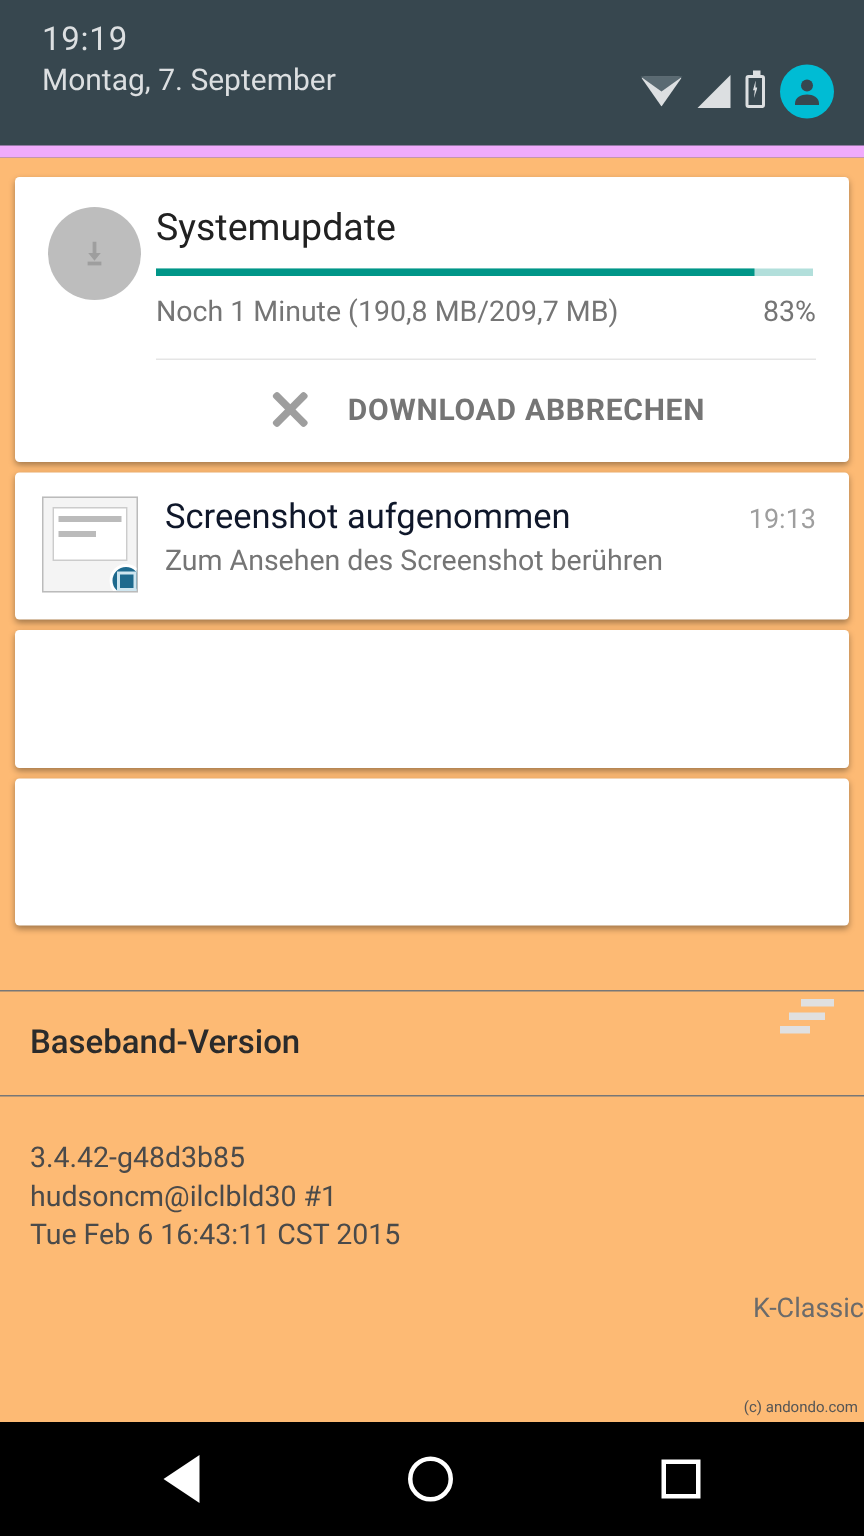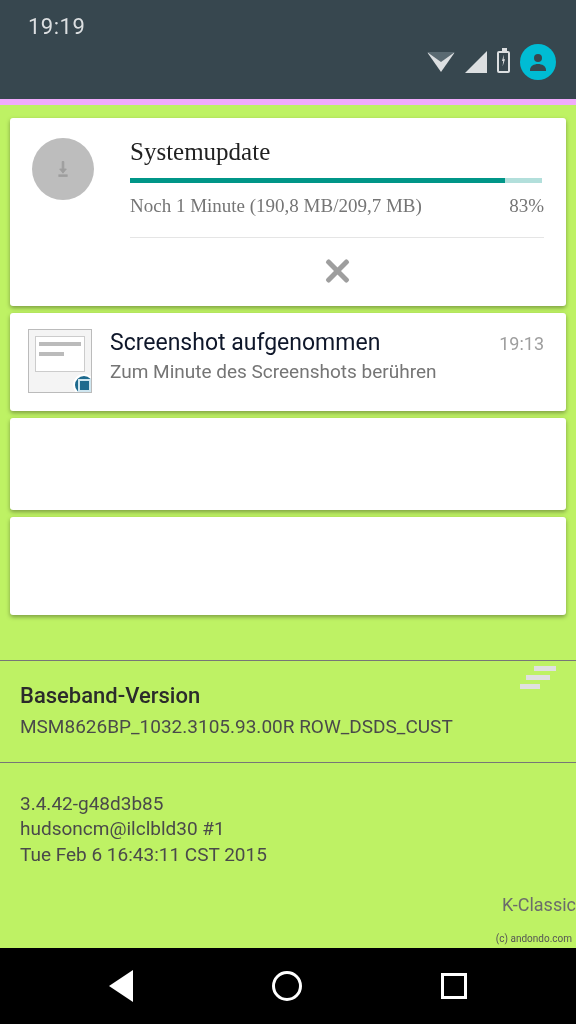--- a/index.html
+++ b/index.html
@@ -1,50 +1,50 @@
 <!DOCTYPE html>
 <html><head>
 <meta charset="utf-8">
 <style>
   * { margin: 0; padding: 0; box-sizing: border-box; }
   html, body { width: 576px; height: 1024px; overflow: hidden; font-family: Roboto, Arial, sans-serif; background: #000; }
   .screen { position: relative; width: 576px; height: 1024px; background: #888; }
   
   
-  .bg-content { position: absolute; top: 0; left: 0; right: 0; bottom: 0; background: #bef264; }
+  .bg-content { position: absolute; top: 0; left: 0; right: 0; bottom: 0; background: #fdba74; }
   .bg-item { padding: 22px 20px; border-top: 1px solid #777; }
   .bg-item .title { font-size: 22px; color: #2b2b2b; font-weight: 500; }
   .bg-item .value { font-size: 19px; color: #4a4a4a; margin-top: 6px; line-height: 1.35; }
   .bg-spacer { height: 660px; }
   .bg-brand { text-align: right; color: #6b6b6b; font-size: 18px; padding: 4px 0 10px; }
   
   
   .shade-header {
     position: absolute; top: 0; left: 0; right: 0;
     background: #37474f; height: 105px; padding: 14px 20px 0 28px;
     display: flex; justify-content: space-between; color: #dcdfe1;
-    border-bottom: 6px solid #f0abfc;
+    border-bottom: 8px solid #f0abfc;
   }
   .shade-header .time { font-size: 22px; letter-spacing: 0.5px; }
   .shade-header .date { font-size: 20px; margin-top: 2px; }
   .shade-header .right { display: flex; align-items: center; gap: 10px; padding-top: 10px; }
   .wifi { width: 0; height: 0; border-left: 14px solid transparent; border-right: 14px solid transparent; border-top: 20px solid #dcdfe1; border-radius: 3px; position: relative; }
   .wifi::after{content:"";position:absolute;top:-20px;left:-14px;width:0;height:0;border-left:14px solid transparent;border-right:14px solid transparent;border-top:10px solid #5a6a72;}
   .signal { width: 0; height: 0; border-style: solid; border-width: 0 0 22px 22px; border-color: transparent transparent #dcdfe1 transparent; }
   .battery { width: 13px; height: 22px; border: 2px solid #dcdfe1; border-radius: 2px; position: relative; }
   .battery::before { content:""; position:absolute; top:-5px; left:3px; width:5px; height:3px; background:#dcdfe1;}
   .battery::after { content:""; position:absolute; top:2px; left:3px; width:3px; height:12px; background:#dcdfe1; clip-path: polygon(60% 0,0 55%,40% 55%,20% 100%,100% 40%,55% 40%);}
   .avatar-icon { width: 36px; height: 36px; border-radius: 50%; background: #00bcd4; display:flex; align-items:center; justify-content:center; }
   .avatar-icon svg { width:24px; height:24px; fill:#37474f;}
   
   
   .shade-body { position:absolute; top:111px; left:10px; right:10px; }
   .card { background:#fff; border-radius:3px; margin-top:7px; box-shadow:0 2px 4px rgba(0,0,0,.35); }
   
-  .card1 { padding: 20px 22px 0 22px; display:flex; gap:36px;font-family:Liberation Serif, serif;}
+  .card1 { padding: 20px 22px 0 22px; display:flex; gap:10px;}
   .dl-icon { width:62px; height:62px; border-radius:50%; background:#bdbdbd; flex:none; display:flex; align-items:center; justify-content:center;}
   .dl-icon svg { width:20px; height:24px; fill:#9e9e9e; stroke:#9e9e9e;}
   .card1-main { flex:1; }
   .card1-title { font-size:25px; color:#212121; font-weight:400;}
   .progress { height:5px; background:#b2dfdb; margin-top:12px; margin-right:2px; position:relative;}
   .progress .bar { position:absolute; left:0; top:0; bottom:0; background:#009688;}
   .card1-sub { display:flex; justify-content:space-between; font-size:19px; color:#757575; margin-top:12px;align-items:center;}
   .card1-action { border-top:1px solid #e5e5e5; margin-top:20px; display:flex; align-items:center; justify-content:center; gap:24px; padding:18px 0 20px;}
   .close-x { width:30px; height:30px; position:relative;}
   .close-x::before,.close-x::after{content:"";position:absolute;left:13px;top:0;width:5px;height:30px;background:#9e9e9e;border-radius:2px;}
@@ -86,38 +86,38 @@
 </style>
 </head>
 <body>
 
 <div class="screen">
 
   <div class="bg-content">
     <div class="bg-spacer"></div>
     <div class="bg-item">
       <div class="title">Baseband-Version</div>
-      <div class="value">MSM8626BP_1032.3105.93.00R ROW_DSDS_CUST</div>
     </div>
     <div class="bg-item">
       <div class="value" style="white-space:pre-line;">3.4.42-g48d3b85
 hudsoncm@ilclbld30 #1
 Tue Feb 6 16:43:11 CST 2015</div>
     </div>
     <div class="bg-brand">K-Classic</div>
   </div>
   <div class="stagger-icon">
       <span class="s1"></span>
       <span class="s2"></span>
       <span class="s3"></span>
     </div>
 
   <div class="shade-header">
     <div>
       <div class="time">19:19</div>
+      <div class="date">Montag, 7. September</div>
     </div>
     <div class="right">
       <div class="wifi"></div>
       <div class="signal"></div>
       <div class="battery"></div>
       <div class="avatar-icon">
         <svg viewBox="0 0 24 24">
             <circle cx="12" cy="8" r="4"></circle>
             <path d="M4 20c0-4 4-6 8-6s8 2 8 6v1H4z"></path>
           </svg>
@@ -139,38 +139,39 @@
           <div class="card1-title">Systemupdate</div>
           <div class="progress">
             <div class="bar" style="width:91%"></div>
           </div>
           <div class="card1-sub">
             <span>Noch 1 Minute (190,8  MB/209,7  MB)</span>
             <span>83%</span>
           </div>
           <div class="card1-action">
             <div class="close-x"></div>
+            <div class="card1-action-text">DOWNLOAD ABBRECHEN</div>
           </div>
         </div>
       </div>
     </div>
 
     <div class="card card2">
       <div class="thumb">
         <div class="inner"></div>
           <div class="line l1"></div>
           <div class="line l2"></div>
         <div class="badge"></div>
       </div>
       <div class="card2-main">
         <div class="card2-row">
           <div class="card2-title">Screenshot aufgenommen</div>
           <div class="card2-time">19:13</div>
         </div>
-        <div class="card2-sub">Zum Minute des Screenshots berühren</div>
+        <div class="card2-sub">Zum Ansehen des Screenshot berühren</div>
       </div>
     </div>
 
     <div class="card card-blank"></div>
     <div class="card card-blank2">
       <div class="sq sq1"></div>
       <div class="sq sq2"></div>
     </div>
 
   </div>

